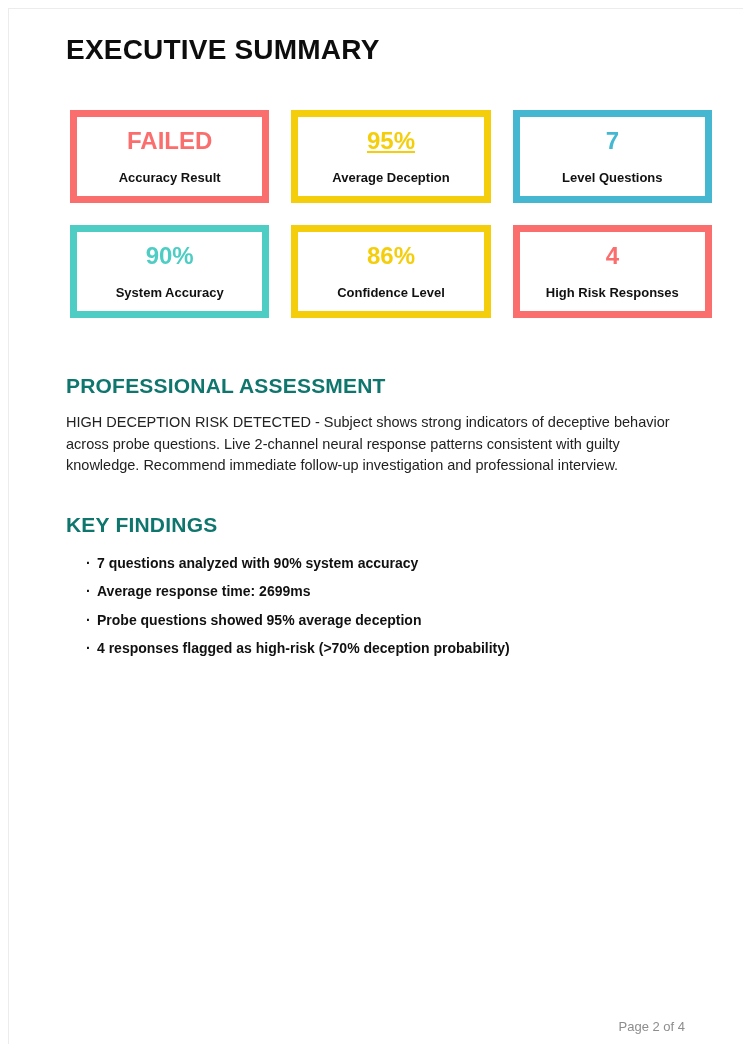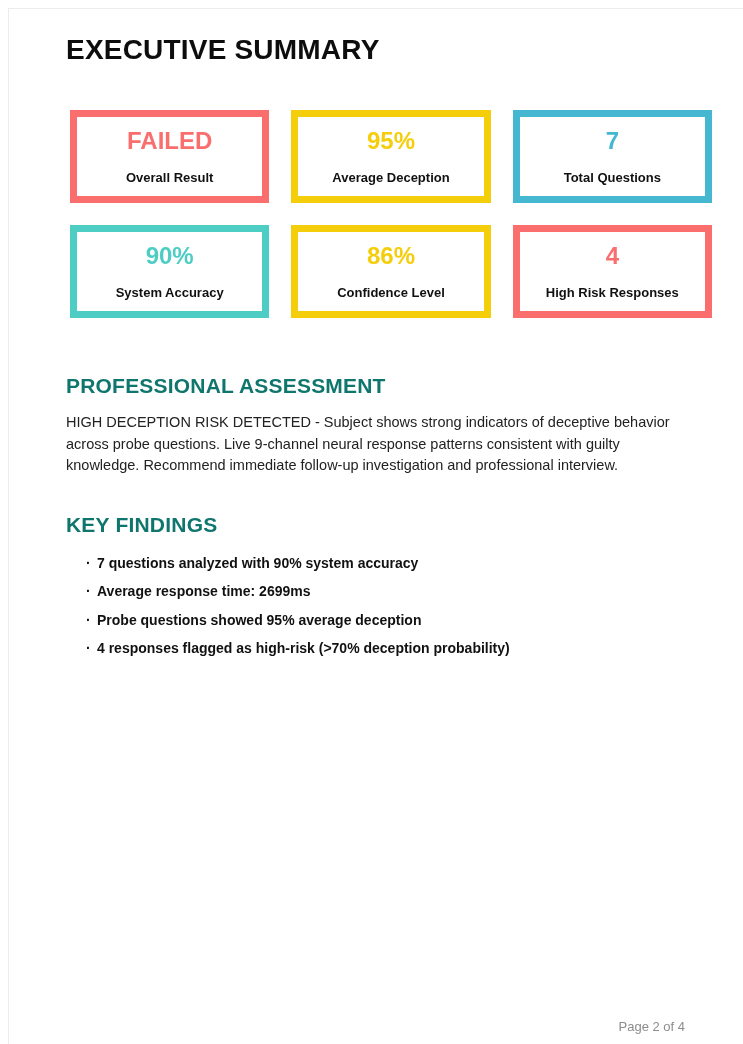--- a/index.html
+++ b/index.html
@@ -99,46 +99,46 @@
 </head>
 <body>
 
 <div class="page">
 
   <h1 class="doc-title">EXECUTIVE SUMMARY</h1>
 
   <div class="cards-grid">
     <div class="stat-card" style="border-color: rgb(251, 110, 110);">
       <div class="card-value" style="color: rgb(251, 110, 110);">FAILED</div>
-      <div class="card-label">Overall Result</div>
+      <div class="card-label">Accuracy Result</div>
     </div>
     <div class="stat-card" style="border-color: rgb(245, 206, 11);">
-      <div class="card-value" style="color: rgb(245, 206, 11);">95%</div>
+      <div class="card-value" style="color: rgb(245, 206, 11); text-decoration: underline;">95%</div>
       <div class="card-label">Average Deception</div>
     </div>
     <div class="stat-card" style="border-color: rgb(69, 183, 209);">
       <div class="card-value" style="color: rgb(69, 183, 209);">7</div>
-      <div class="card-label">Total Questions</div>
+      <div class="card-label">Level Questions</div>
     </div>
     <div class="stat-card" style="border-color: rgb(78, 205, 196);">
       <div class="card-value" style="color: rgb(78, 205, 196);">90%</div>
       <div class="card-label">System Accuracy</div>
     </div>
     <div class="stat-card" style="border-color: rgb(245, 206, 11);">
       <div class="card-value" style="color: rgb(245, 206, 11);">86%</div>
       <div class="card-label">Confidence Level</div>
     </div>
     <div class="stat-card" style="border-color: rgb(251, 110, 110);">
       <div class="card-value" style="color: rgb(251, 110, 110);">4</div>
       <div class="card-label">High Risk Responses</div>
     </div>
   </div>
 
   <h2 class="section-heading assessment-heading">PROFESSIONAL ASSESSMENT</h2>
-  <p class="assessment-body">HIGH DECEPTION RISK DETECTED - Subject shows strong indicators of deceptive behavior across probe questions. Live 9-channel neural response patterns consistent with guilty knowledge. Recommend immediate follow-up investigation and professional interview.</p>
+  <p class="assessment-body">HIGH DECEPTION RISK DETECTED - Subject shows strong indicators of deceptive behavior across probe questions. Live 2-channel neural response patterns consistent with guilty knowledge. Recommend immediate follow-up investigation and professional interview.</p>
 
   <h2 class="section-heading findings-heading">KEY FINDINGS</h2>
   <ul class="findings-list">
     <li>7 questions analyzed with 90% system accuracy</li>
     <li>Average response time: 2699ms</li>
     <li>Probe questions showed 95% average deception</li>
     <li>4 responses flagged as high-risk (&gt;70% deception probability)</li>
   </ul>
 
   <div class="page-footer">Page 2 of 4</div>

